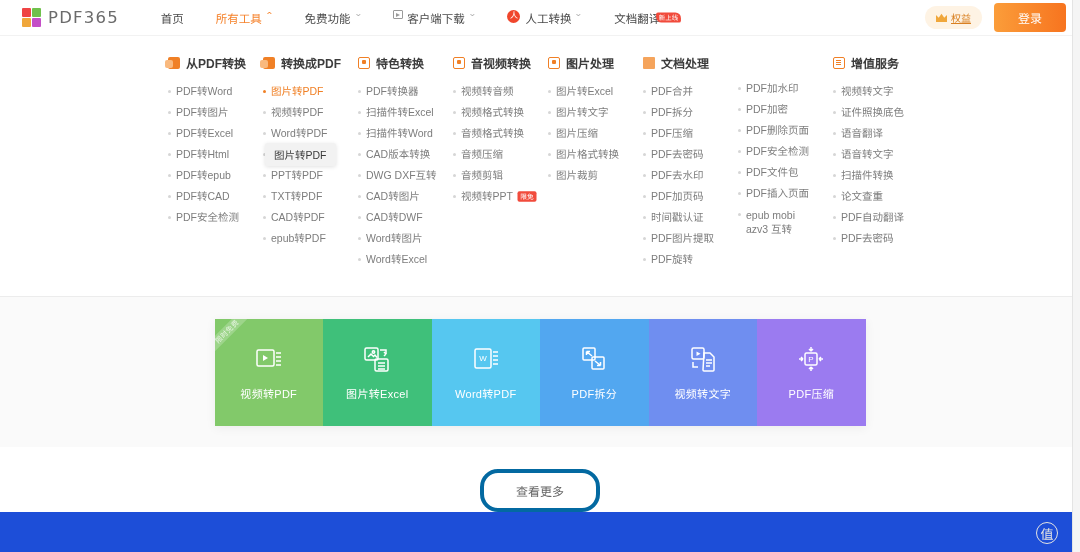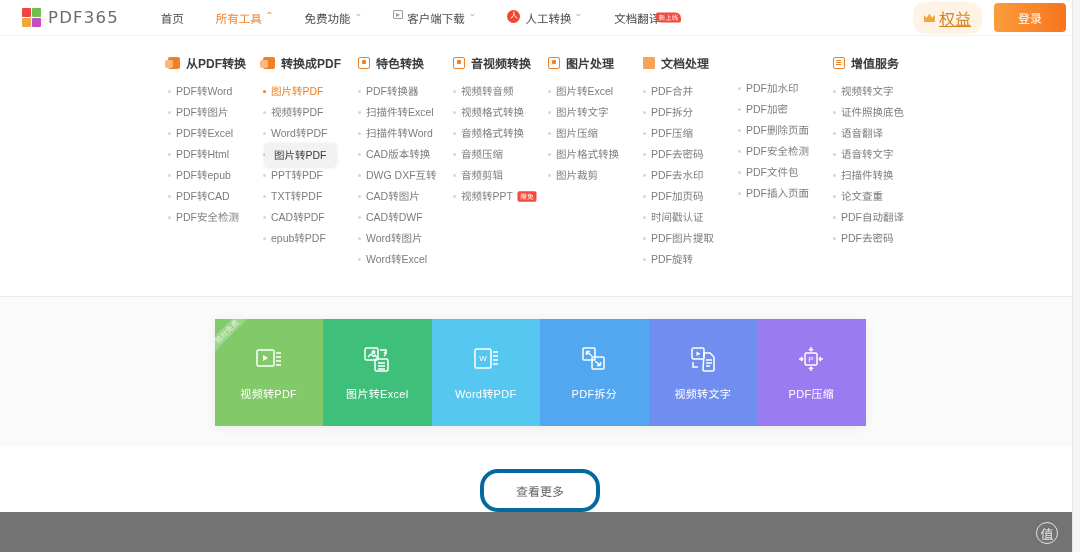--- a/index.html
+++ b/index.html
@@ -9,21 +9,21 @@
     height: 552px;
     overflow: hidden;
     background: #ffffff;
     font-family: "Liberation Sans", "DejaVu Sans", sans-serif;
     color: #333;
   }
   #page {
     position: relative;
     width: 1080px;
     height: 552px;
-    background: #737373;
+    background: #1d4ed8;
     overflow: hidden;
   }
 
   
   .header {
     position: relative;
     height: 36px;
     background: #ffffff;
     display: flex;
     align-items: center;
@@ -100,21 +100,21 @@
     padding: 2px 3px;
     border-radius: 2px 6px 2px 6px;
     transform: scale(0.92);
   }
 
   .header-right { display: flex; align-items: center; gap: 12px; }
   .benefit-btn {
     display: flex; align-items: center; gap: 4px;
     background: #fef3e4;
     color: #d98021;
-    font-size: 16px;
+    font-size: 10px;
     border-radius: 12px;
     padding: 4px 11px;
     cursor: pointer;
     text-decoration: underline;
   }
   .crown {
     width: 11px; height: 9px;
     position: relative;
     background: #f0a73b;
     clip-path: polygon(0% 100%, 0% 22%, 25% 52%, 50% 8%, 75% 52%, 100% 22%, 100% 100%);
@@ -630,20 +630,24 @@
             <span>PDF安全检测</span>
           </div>
         <div class="mitem">
             <span class="bullet"></span>
             <span>PDF文件包</span>
           </div>
         <div class="mitem">
             <span class="bullet"></span>
             <span>PDF插入页面</span>
           </div>
+        <div class="mitem">
+            <span class="bullet"></span>
+            <span class="wrap2">epub mobi azv3 互转</span>
+          </div>
       </div>
 
       <div class="mcol">
         <div class="mcol-head">
           <span class="hicon lines"></span>
           <span>增值服务</span>
         </div>
         <div class="mitem">
             <span class="bullet"></span>
             <span>视频转文字</span>

